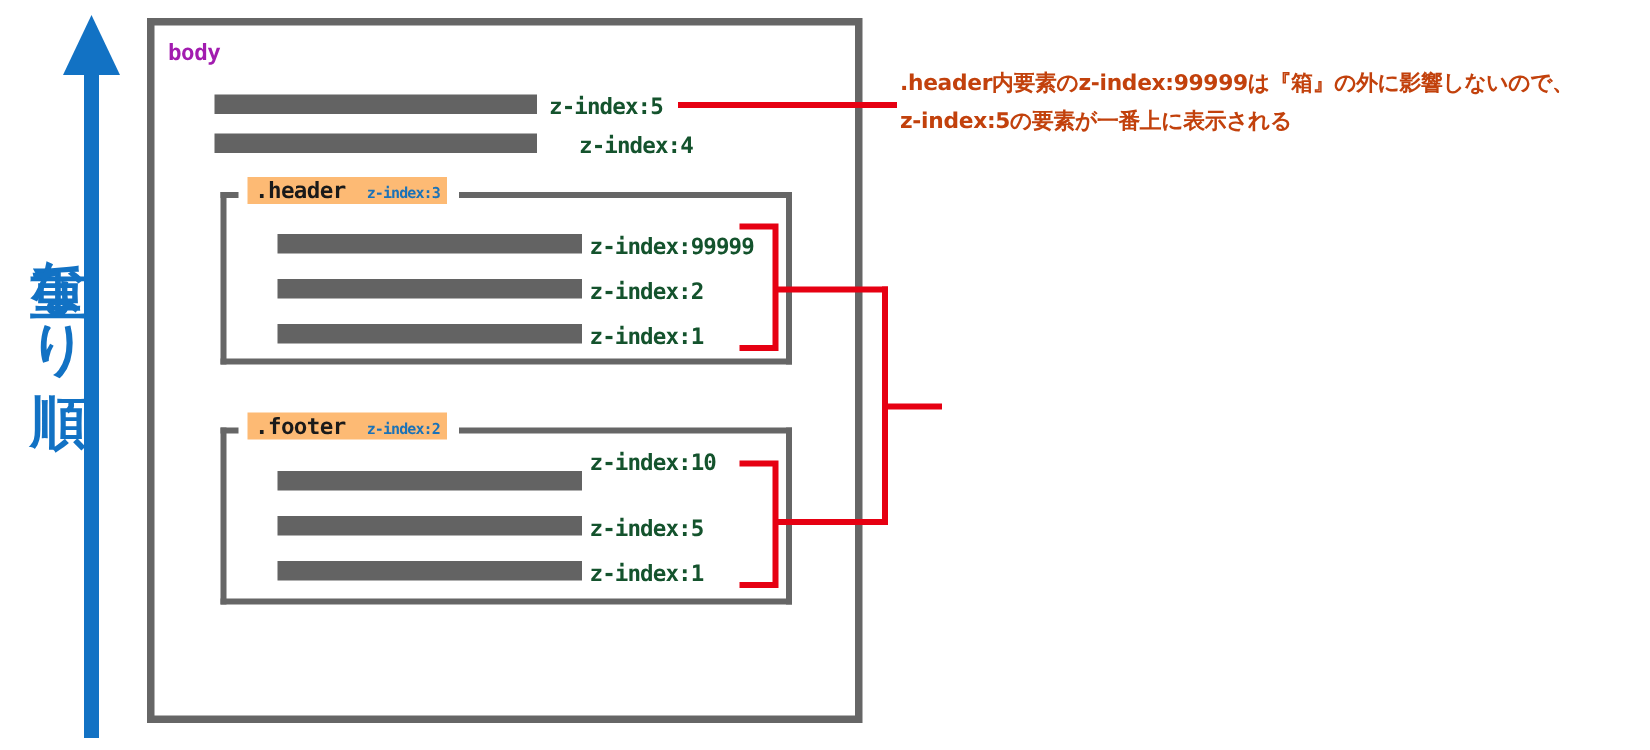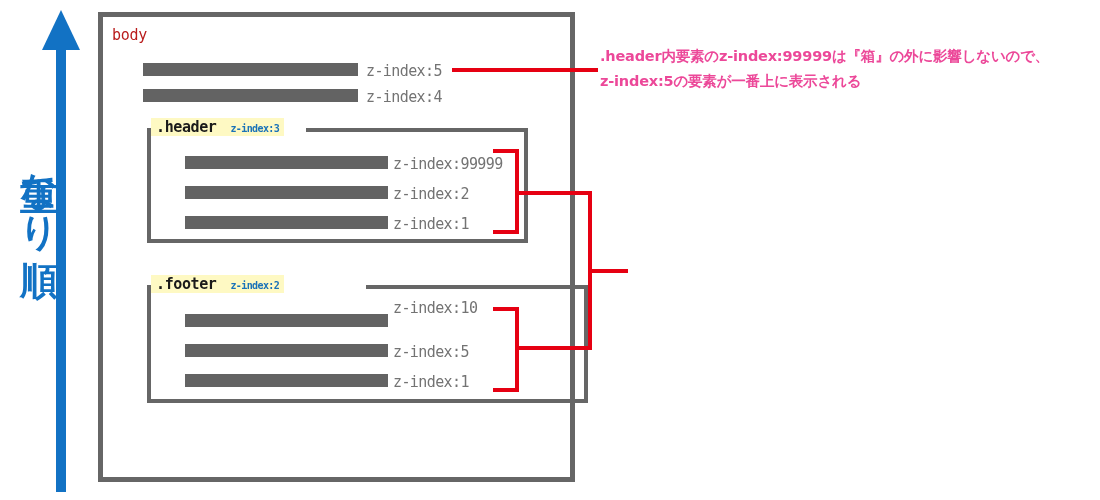--- a/index.html
+++ b/index.html
@@ -50,38 +50,38 @@
     height: 470px;
     border: 5px solid #666666;
     box-sizing: border-box;
     background: #ffffff;
   }
   #body-label {
     position: absolute;
     left: 112px;
     top: 26px;
     font-size: 15px;
-    font-weight: normal;
-    color: #b91c1c;
+    font-weight: bold;
+    color: #a21caf;
     font-family: "DejaVu Sans Mono", "Liberation Mono", monospace;
     letter-spacing: -0.3px;
   }
 
   
   .bar {
     position: absolute;
     height: 13px;
     background: #636363;
   }
   
   .zlabel {
     position: absolute;
-    color: #737373;
+    color: #14532d;
     font-size: 15px;
-    font-weight: normal;
+    font-weight: bold;
     font-family: "DejaVu Sans Mono", "Liberation Mono", monospace;
     letter-spacing: -0.6px;
     white-space: nowrap;
   }
 
   
   .inner-box {
     position: absolute;
     box-sizing: border-box;
     background: transparent;
@@ -96,25 +96,25 @@
   }
   .inner-box .edge-left   { left: 0; top: 0; width: 4px; height: 100%; }
   .inner-box .edge-right  { right: 0; top: 0; width: 4px; height: 100%; }
   .inner-box .edge-bottom { left: 0; bottom: 0; height: 4px; width: 100%; }
   .inner-box .edge-top-a  { left: 0; top: 0; height: 4px; width: 12px; }
   .inner-box .edge-top-b  { right: 0; top: 0; height: 4px; }
 
   .inner-label-wrap {
     position: absolute;
     top: -10px;
-    left: 4px;
+    left: 18px;
     display: flex;
     align-items: baseline;
     gap: 14px;
-    background: #fef9c3;
+    background: #fdba74;
     padding: 0 5px;
     white-space: nowrap;
   }
   .inner-name {
     font-size: 15px;
     font-weight: bold;
     color: #1a1a1a;
     font-family: "DejaVu Sans Mono", "Liberation Mono", monospace;
     letter-spacing: -0.4px;
   }
@@ -130,21 +130,21 @@
   #annot-svg {
     position: absolute;
     left: 0;
     top: 0;
     width: 1100px;
     height: 500px;
     pointer-events: none;
   }
   .annot-text {
     position: absolute;
-    color: #ec4899;
+    color: #c2410c;
     font-size: 14.5px;
     font-weight: bold;
     line-height: 1.72;
     letter-spacing: -0.2px;
     white-space: pre-line;
     font-family: "DejaVu Sans", "Liberation Sans", sans-serif;
   }
   #annot-text-top    { left: 600px; top: 44px;  width: 495px; }
   #annot-text-bottom { left: 637px; top: 248px; width: 440px; }
 </style>
@@ -159,21 +159,21 @@
   </svg>
   <div id="stacking-order-label">重なり順</div>
 
   <div id="body-box"></div>
   <div id="body-label">body</div>
 
   <div class="bar" style="left:143px; top:63px; width:215px;"></div>
   <div class="zlabel" style="left:366px; top:62px;">z-index:5</div>
 
   <div class="bar" style="left:143px; top:89px; width:215px;"></div>
-  <div class="zlabel" style="left:366px; top:88px;">z-index:4</div>
+  <div class="zlabel" style="left:386px; top:88px;">z-index:4</div>
 
   <div class="inner-box" style="left:147px; top:128px; width:381px; height:115px;">
     <div class="edge-left"></div>
     <div class="edge-right"></div>
     <div class="edge-bottom"></div>
     <div class="edge-top-a"></div>
     <div class="edge-top-b" style="width:222px;"></div>
     <div class="inner-label-wrap">
       <span class="inner-name">.header</span>
       <span class="inner-z">z-index:3</span>
@@ -182,21 +182,21 @@
 
   <div class="bar" style="left:185px; top:156px; width:203px;"></div>
   <div class="zlabel" style="left:393px; top:155px;">z-index:99999</div>
 
   <div class="bar" style="left:185px; top:186px; width:203px;"></div>
   <div class="zlabel" style="left:393px; top:185px;">z-index:2</div>
 
   <div class="bar" style="left:185px; top:216px; width:203px;"></div>
   <div class="zlabel" style="left:393px; top:215px;">z-index:1</div>
 
-  <div class="inner-box" style="left:147px; top:285px; width:441px; height:118px;text-align:center;">
+  <div class="inner-box" style="left:147px; top:285px; width:381px; height:118px;text-align:center;">
     <div class="edge-left"></div>
     <div class="edge-right"></div>
     <div class="edge-bottom"></div>
     <div class="edge-top-a"></div>
     <div class="edge-top-b" style="width:222px;"></div>
     <div class="inner-label-wrap">
       <span class="inner-name">.footer</span>
       <span class="inner-z">z-index:2</span>
     </div>
   </div>

